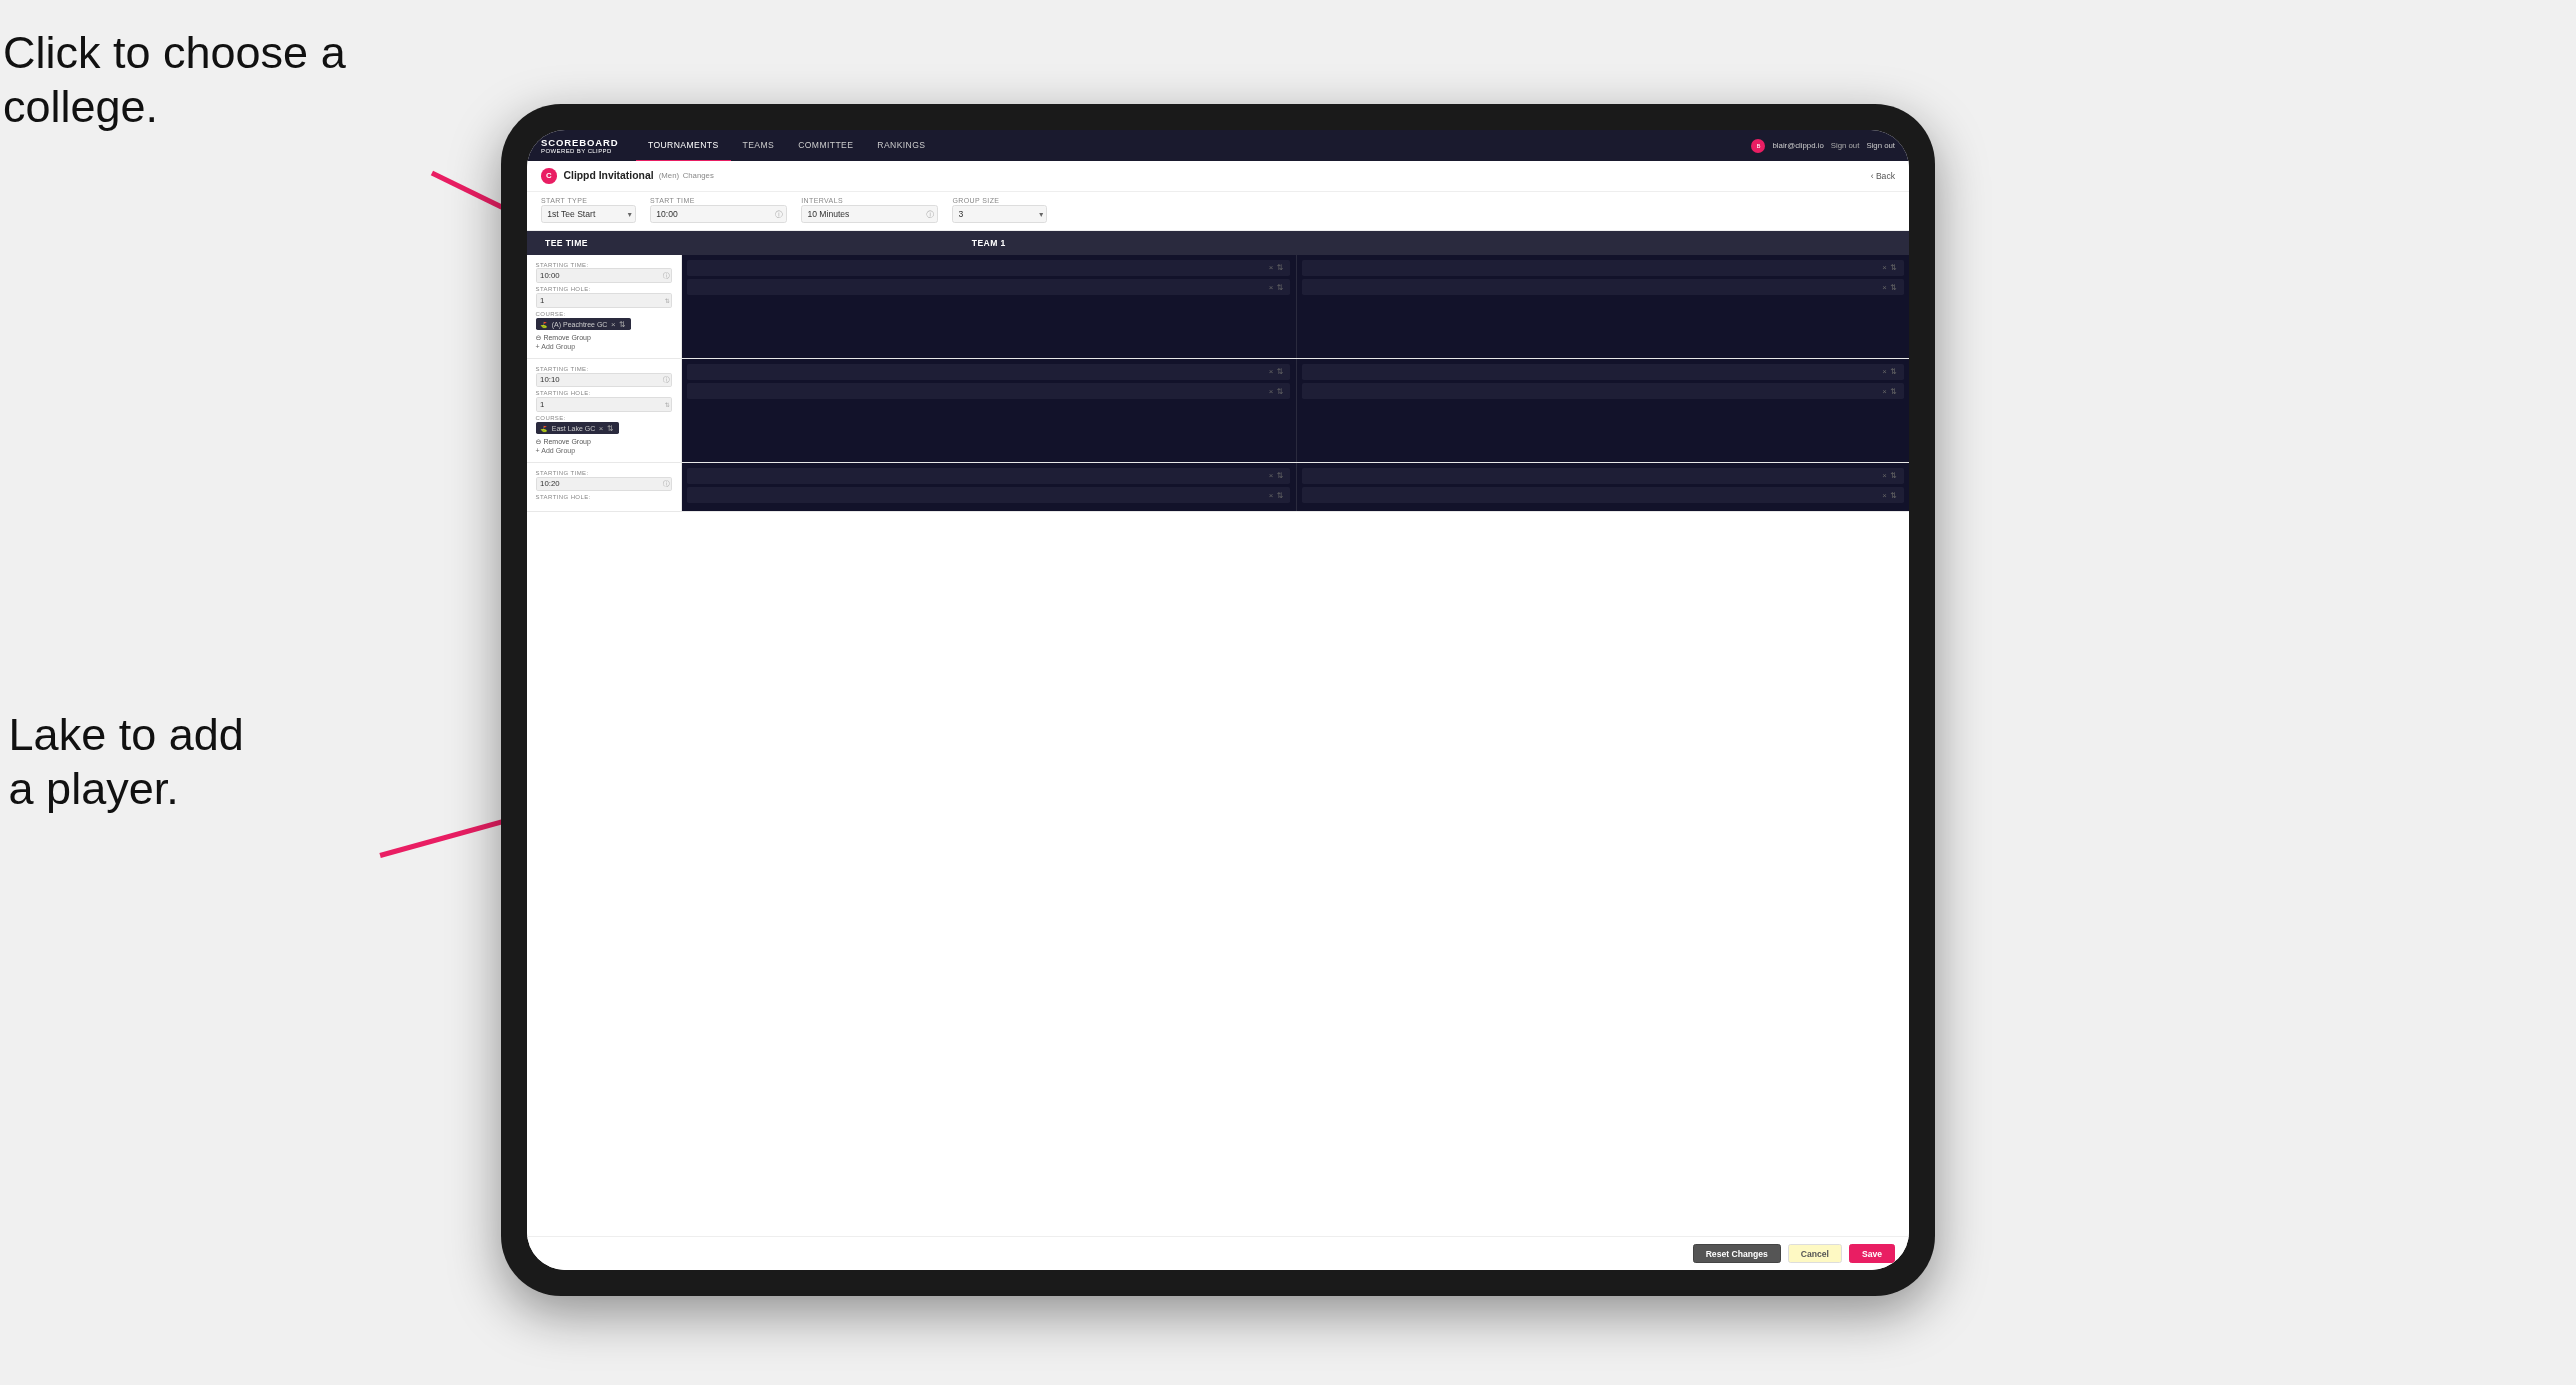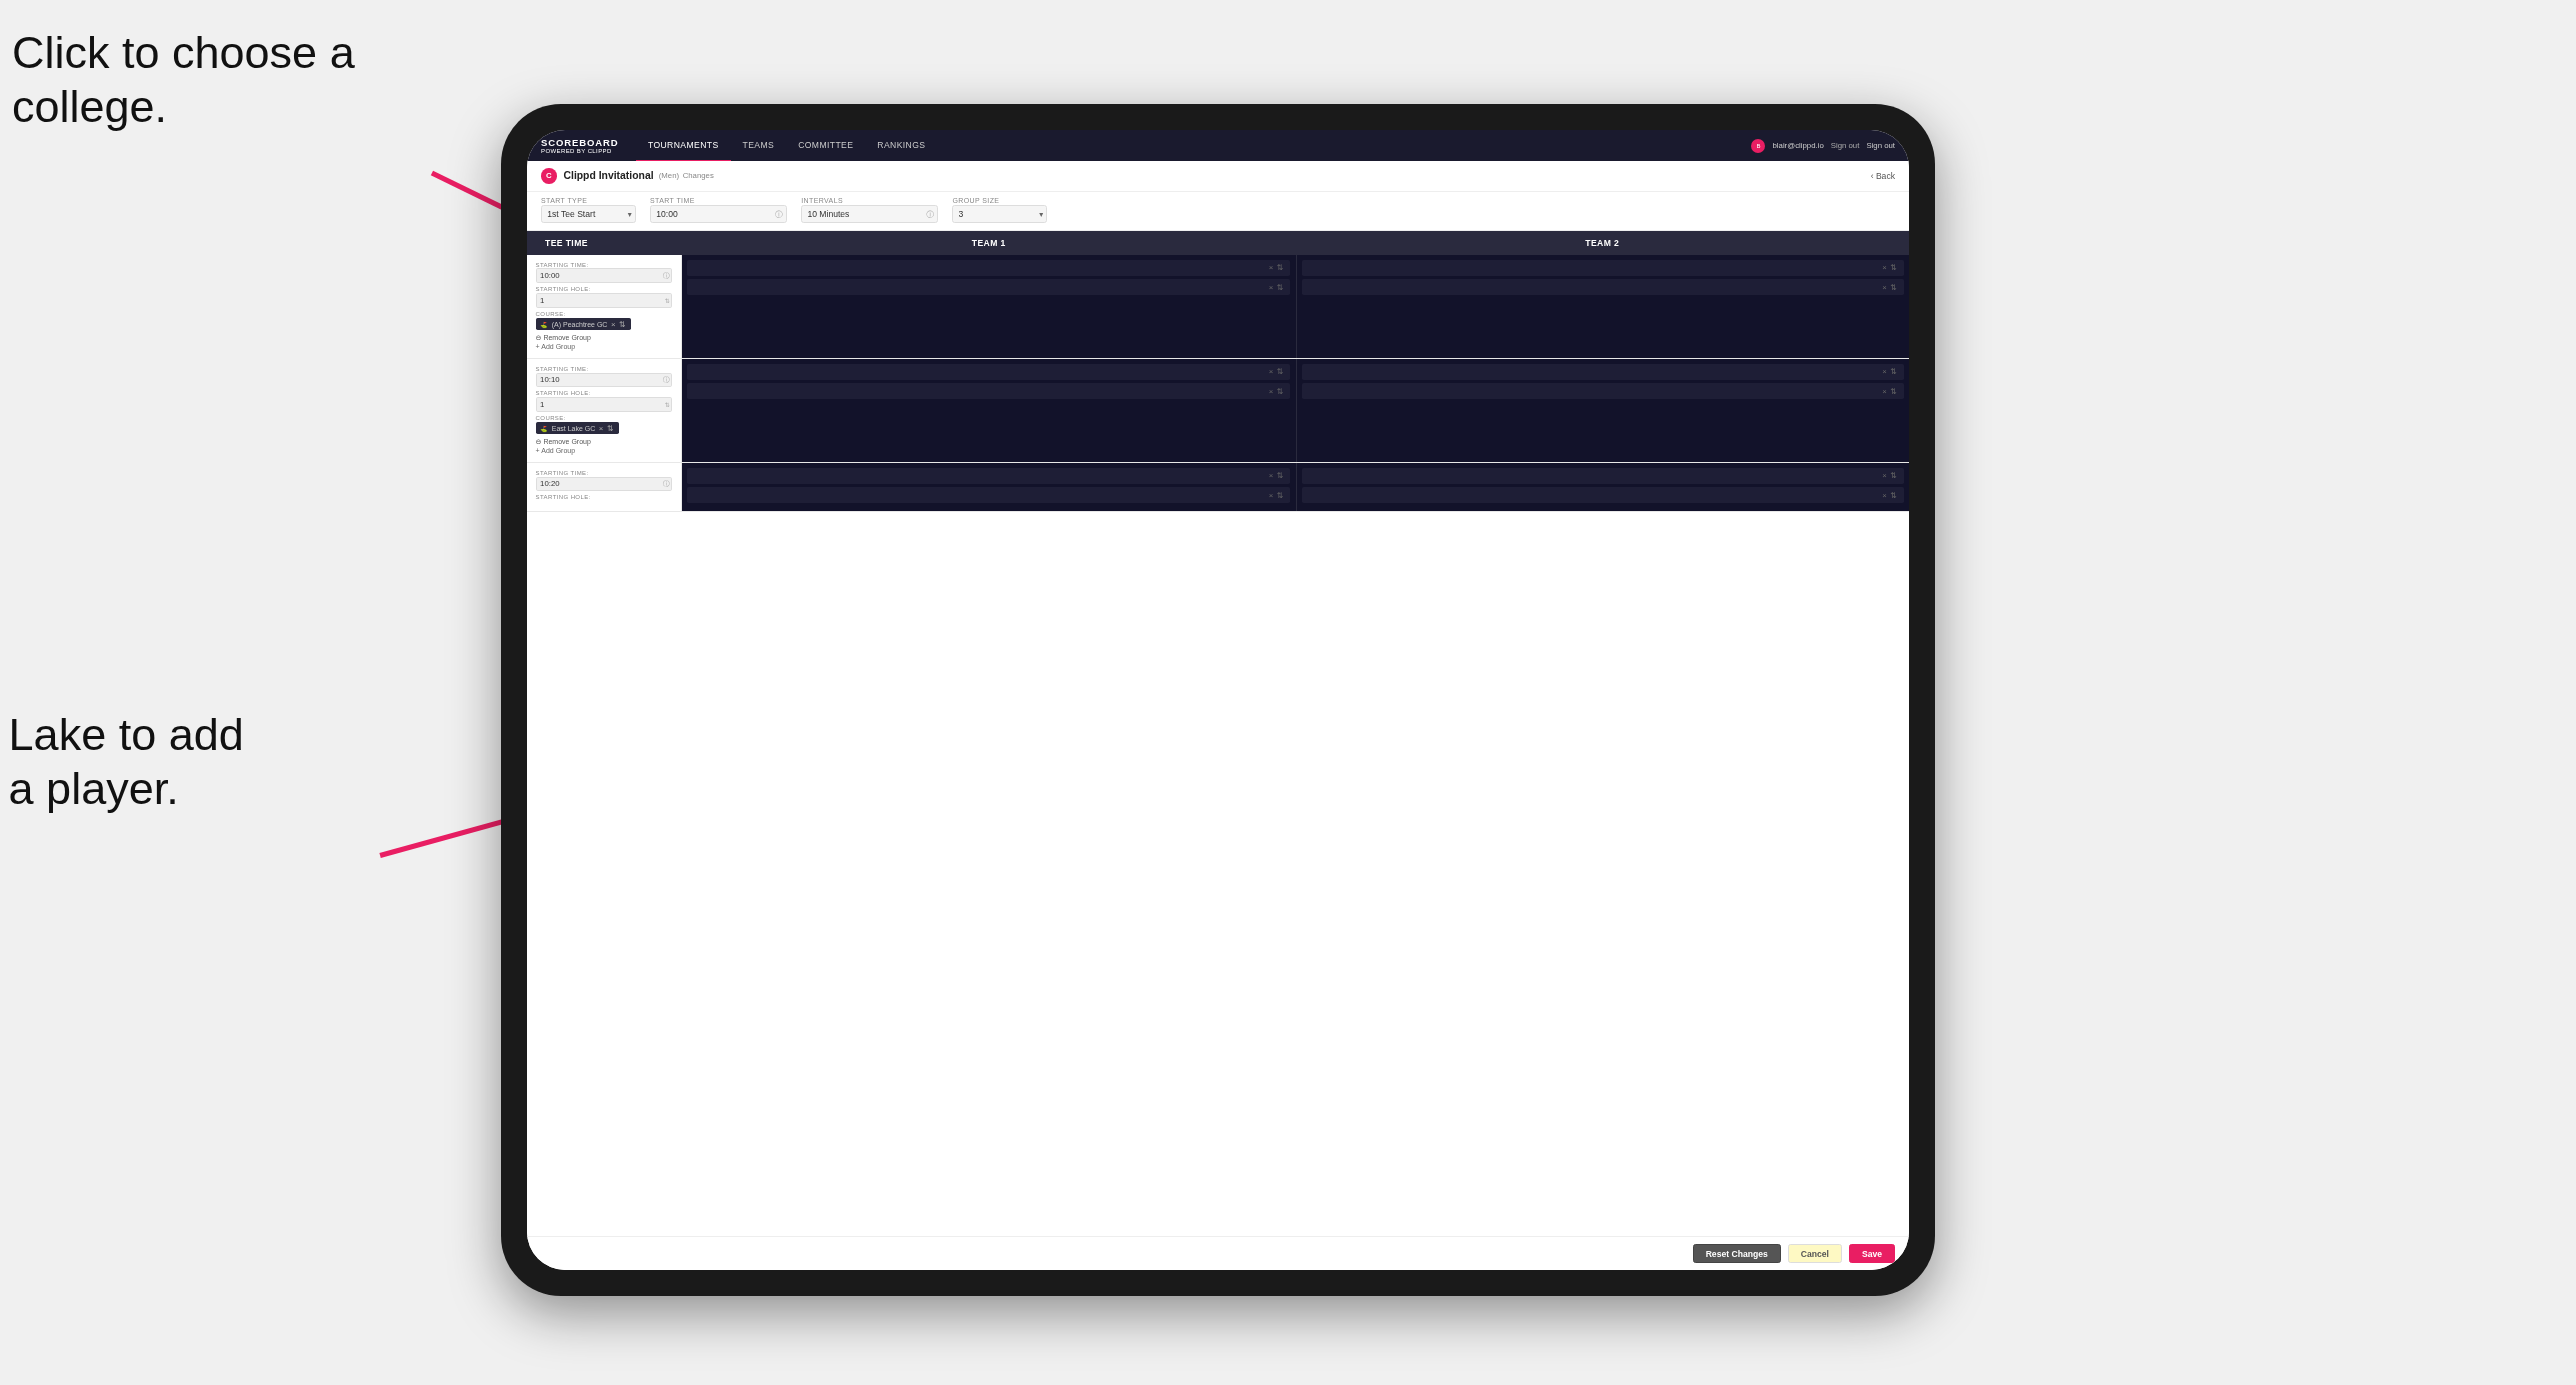--- a/index.html
+++ b/index.html
@@ -13,21 +13,21 @@
     }
 
     
     .annotation {
       position: absolute;
       font-size: 45px;
       font-weight: 500;
       color: #111;
       line-height: 1.2;
     }
-    .annotation-1 { top: 26px; left: 12px; }
+    .annotation-1 { top: 26px; left: 3px; }
     .annotation-2 { top: 708px; left: 8.6px; }
 
     
     .arrow-svg {
       position: absolute;
       top: 0; left: 0;
       width: 2576px;
       height: 1386px;
       pointer-events: none;
     }
@@ -516,21 +516,20 @@
             </select>
           </div>
         </div>
       </div>
 
       <div class="table-container">
 
         <div class="table-header">
           <div class="table-header-cell">Tee Time</div>
           <div class="table-header-cell">Team 1</div>
-          <div class="table-header-cell">Team 2</div>
         </div>
 
         <div class="row-group">
           <div class="row-controls">
             <div class="row-control-field">
               <label>STARTING TIME:</label>
               <div class="row-control-input-wrap">
                 <input type="text" class="row-control-input" value="10:00" style="">
               </div>
             </div>

